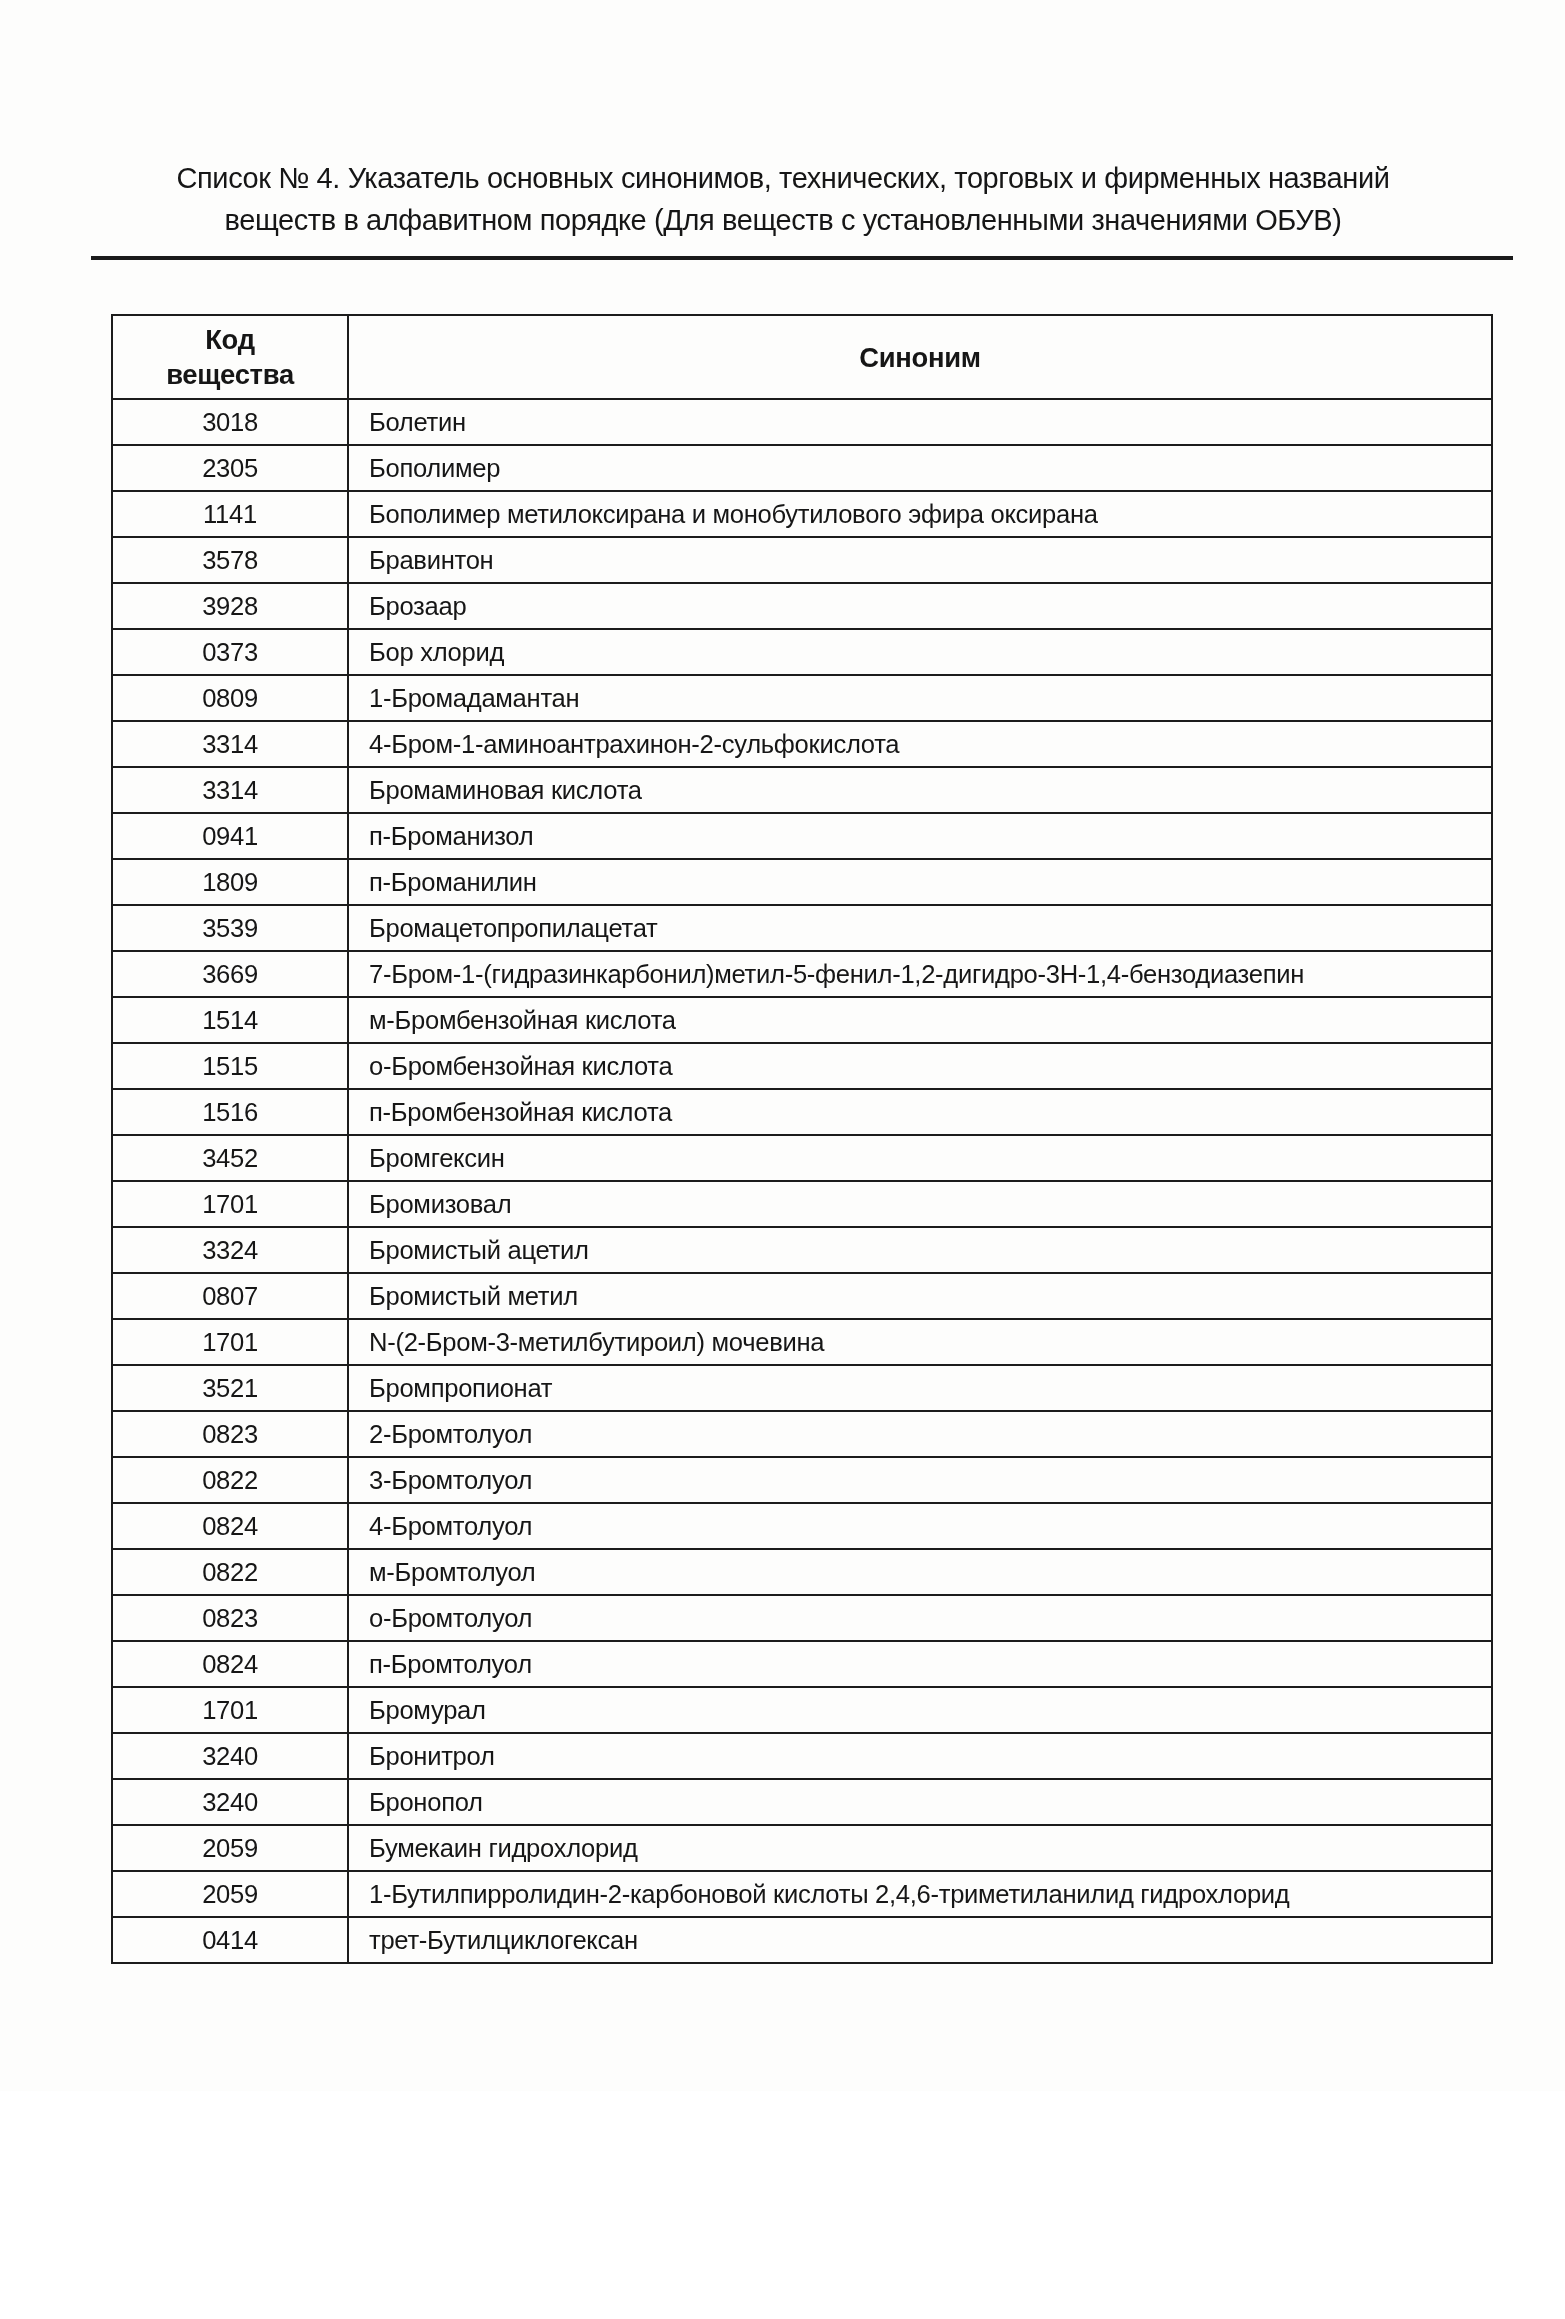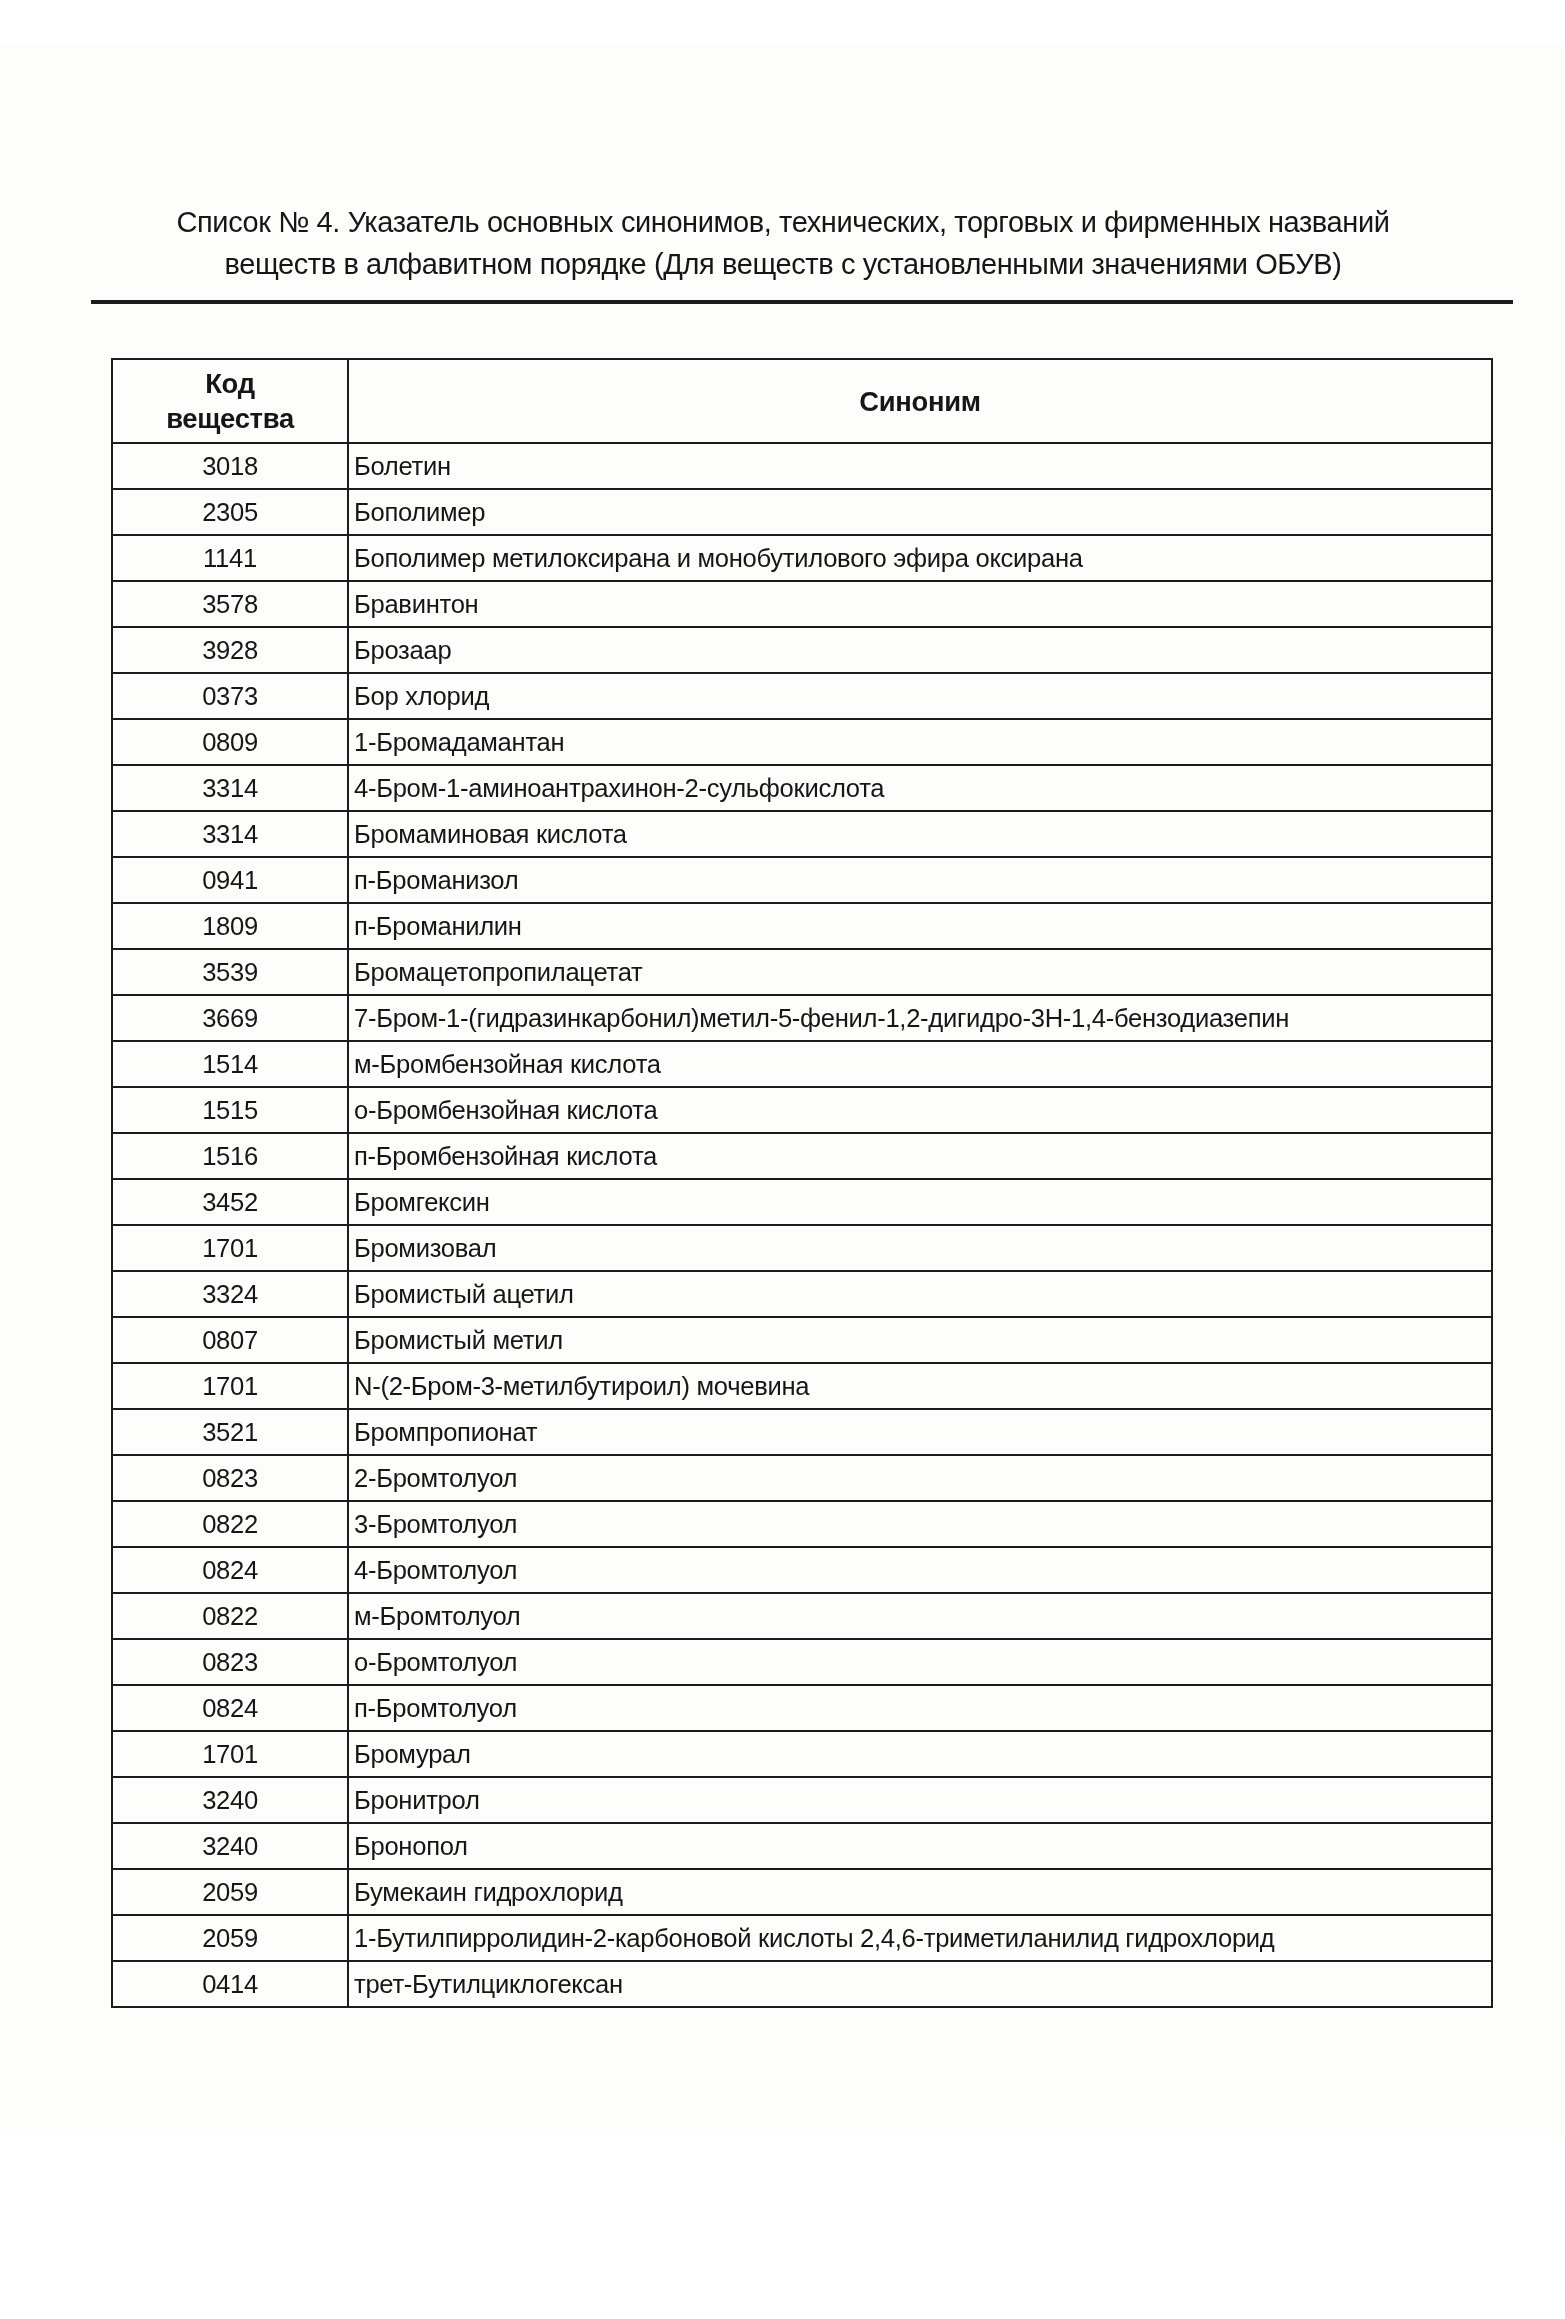--- a/index.html
+++ b/index.html
@@ -6,21 +6,20 @@
   html, body { background: #ffffff; }
   body { font-family: "Liberation Sans", sans-serif; }
 
   .page {
     position: relative;
     width: 1565px;
     height: 2091px;
     background: #fdfdfc;
     color: #161616;
     overflow: hidden;
-    margin-top: 44px;
   }
 
   .title-block {
     position: absolute;
     top: 157px;
     left: 55px;
     width: 1456px;
     text-align: center;
     font-size: 29px;
     line-height: 42px;
@@ -71,21 +70,21 @@
     overflow: hidden;
   }
 
   .doc-table td.code {
     text-align: center;
     font-weight: normal;
   }
 
   .doc-table td.syn {
     text-align: left;
-    padding-left: 5px;
+    padding-left: 20px;
     padding-right: 7.3px;
   }
 
   .page-number {
     position: absolute;
     top: 2173px;
     left: 0;
     width: 100%;
     text-align: center;
     font-size: 33px;

